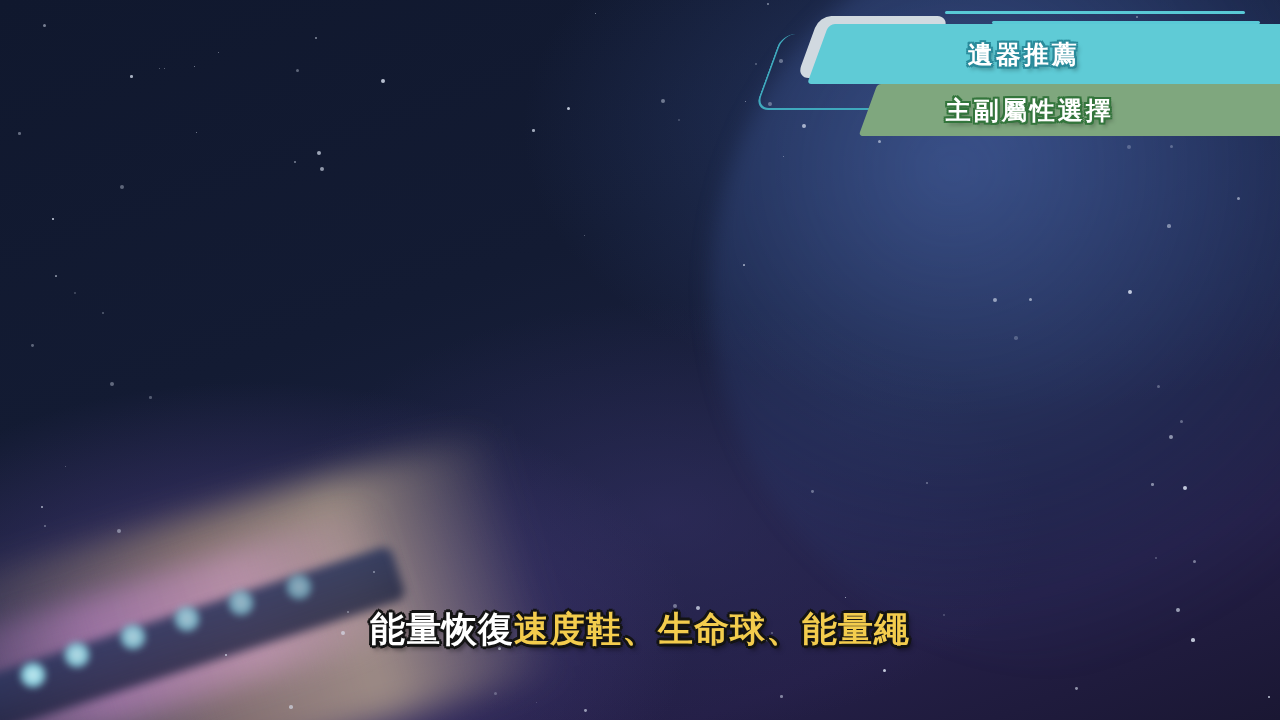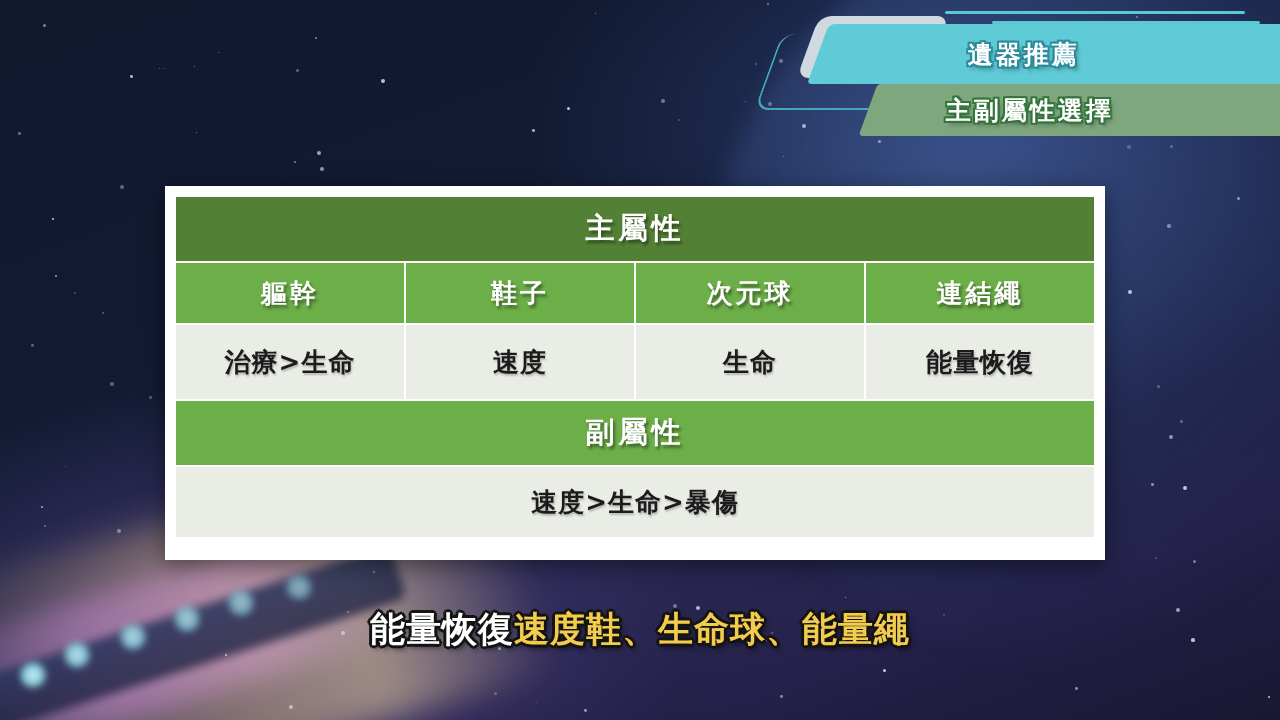--- a/index.html
+++ b/index.html
@@ -265,45 +265,18 @@
 
     <div class="banner banner-cyan" style="left:58px;top:24px;width:470px;height:60px;padding-left:150px;">
       <span class="cap cap-cyan">遺器推薦</span>
     </div>
 
     <div class="banner banner-green" style="left:108px;top:84px;width:430px;height:52px;padding-left:78px;">
       <span class="cap cap-green">主副屬性選擇</span>
     </div>
   </div>
 
-  <div class="card">
-    <table class="tbl">
-      <tbody>
-        <tr>
-          <td class="sect-head" colspan="4">主屬性</td>
-        </tr>
-        <tr>
-          <td class="col-head">軀幹</td>
-          <td class="col-head">鞋子</td>
-          <td class="col-head">次元球</td>
-          <td class="col-head">連結繩</td>
-        </tr>
-        <tr>
-          <td class="cell">治療&gt;生命</td>
-          <td class="cell">速度</td>
-          <td class="cell">生命</td>
-          <td class="cell">能量恢復</td>
-        </tr>
-        <tr>
-          <td class="sect-head-light" colspan="4">副屬性</td>
-        </tr>
-        <tr>
-          <td class="cell-wide" colspan="4">速度&gt;生命&gt;暴傷</td>
-        </tr>
-      </tbody>
-    </table>
-  </div>
 
   <div class="subtitle">
     <span class="sub-w">能量恢復</span><span class="sub-y">速度鞋、生命球、能量繩</span>
   </div>
 
 </div>
 
 </body></html>

